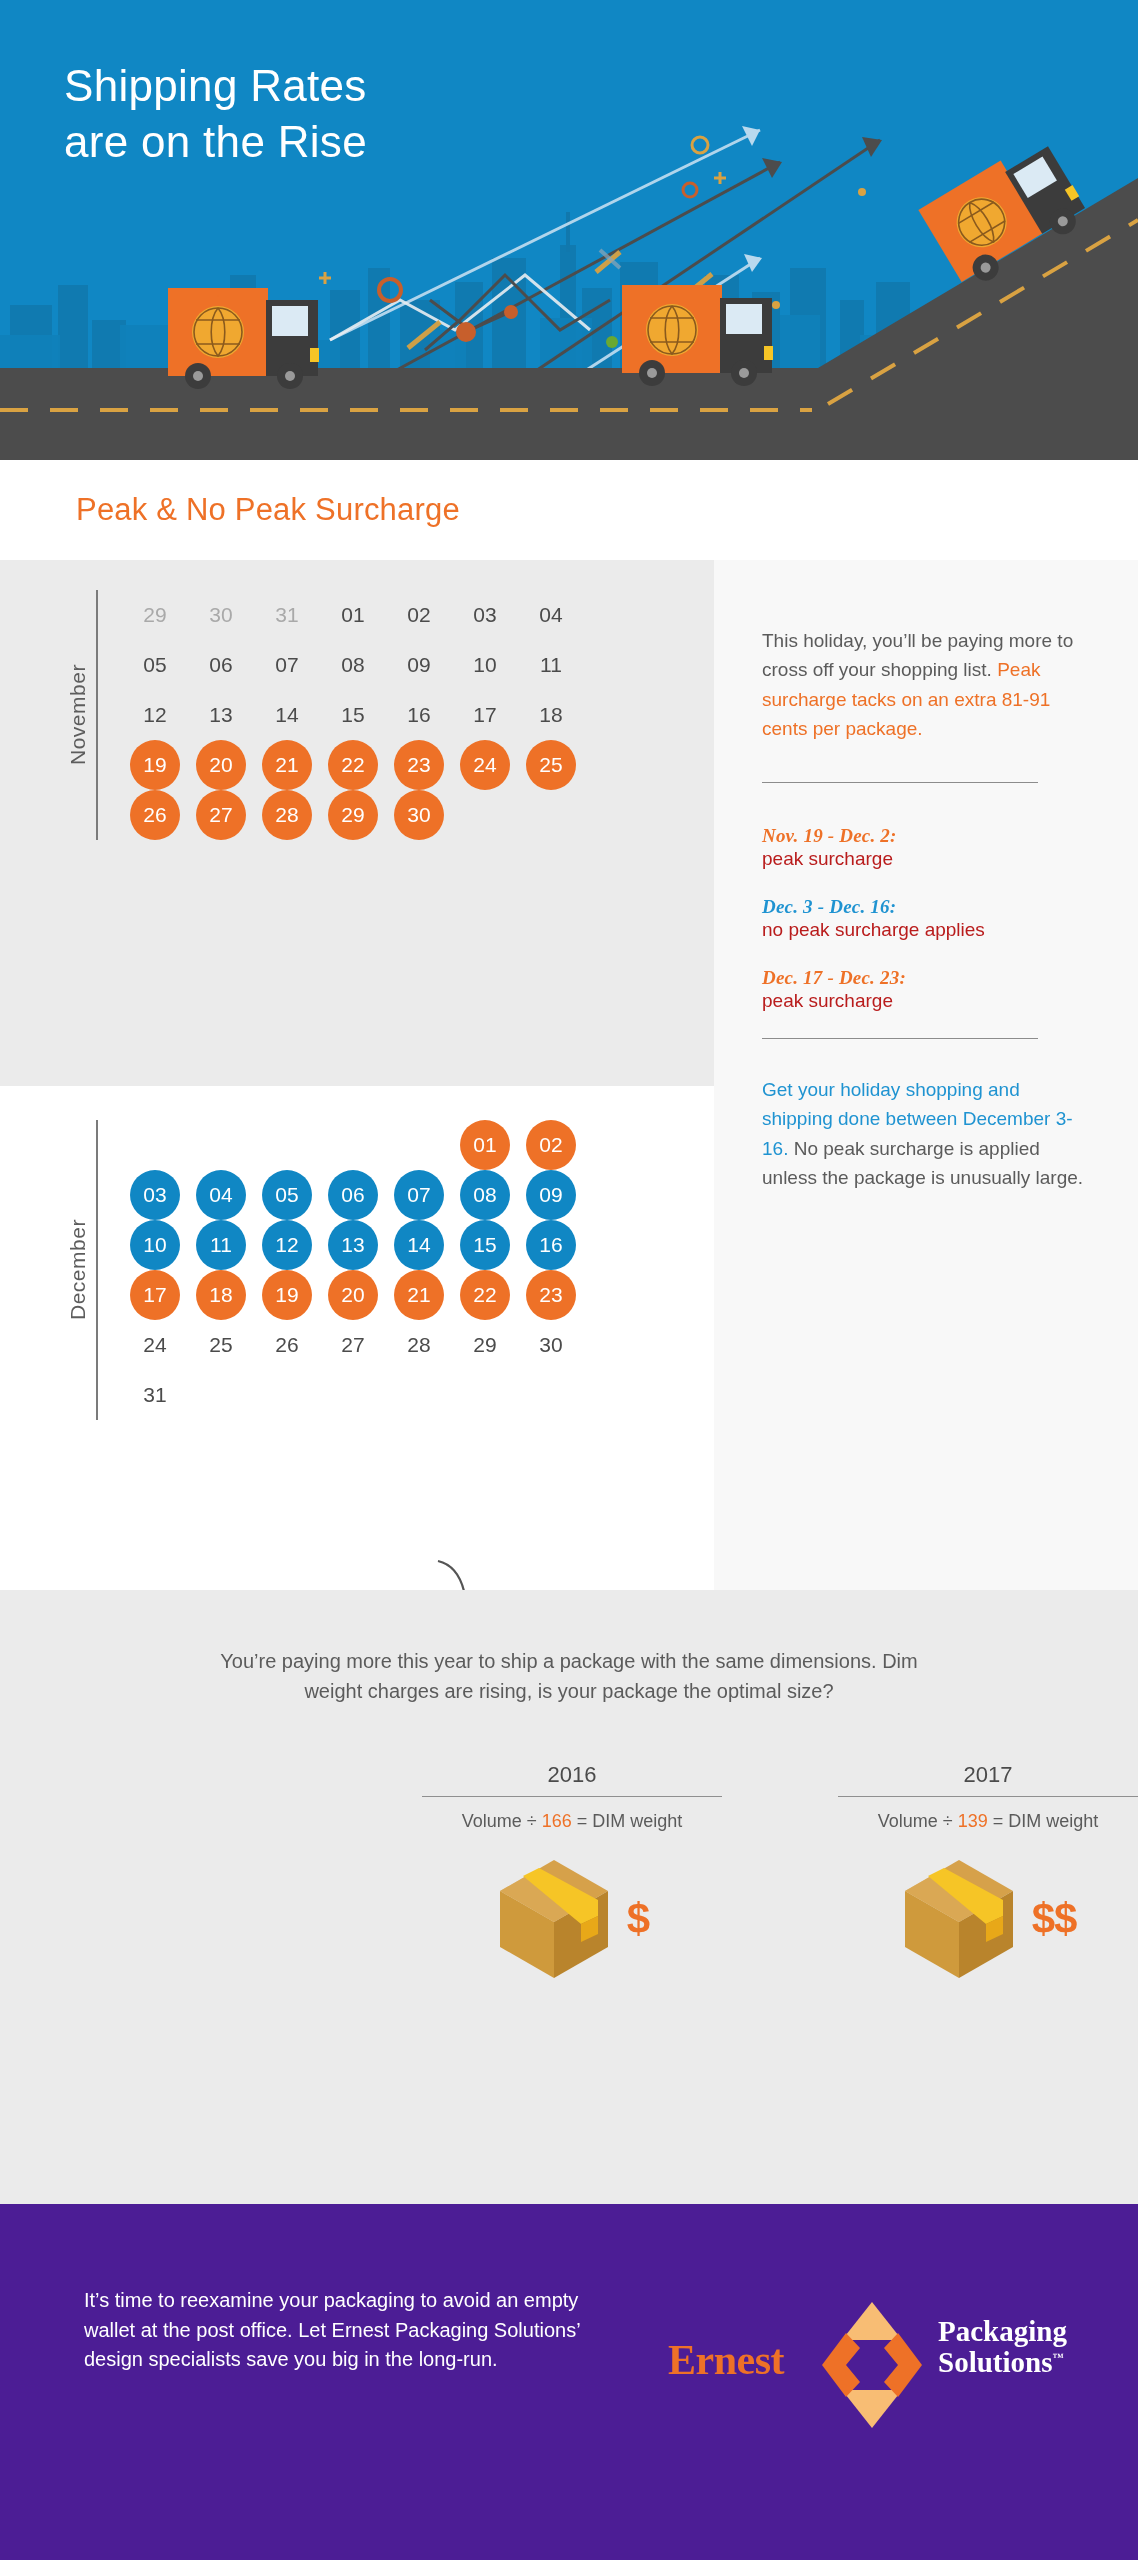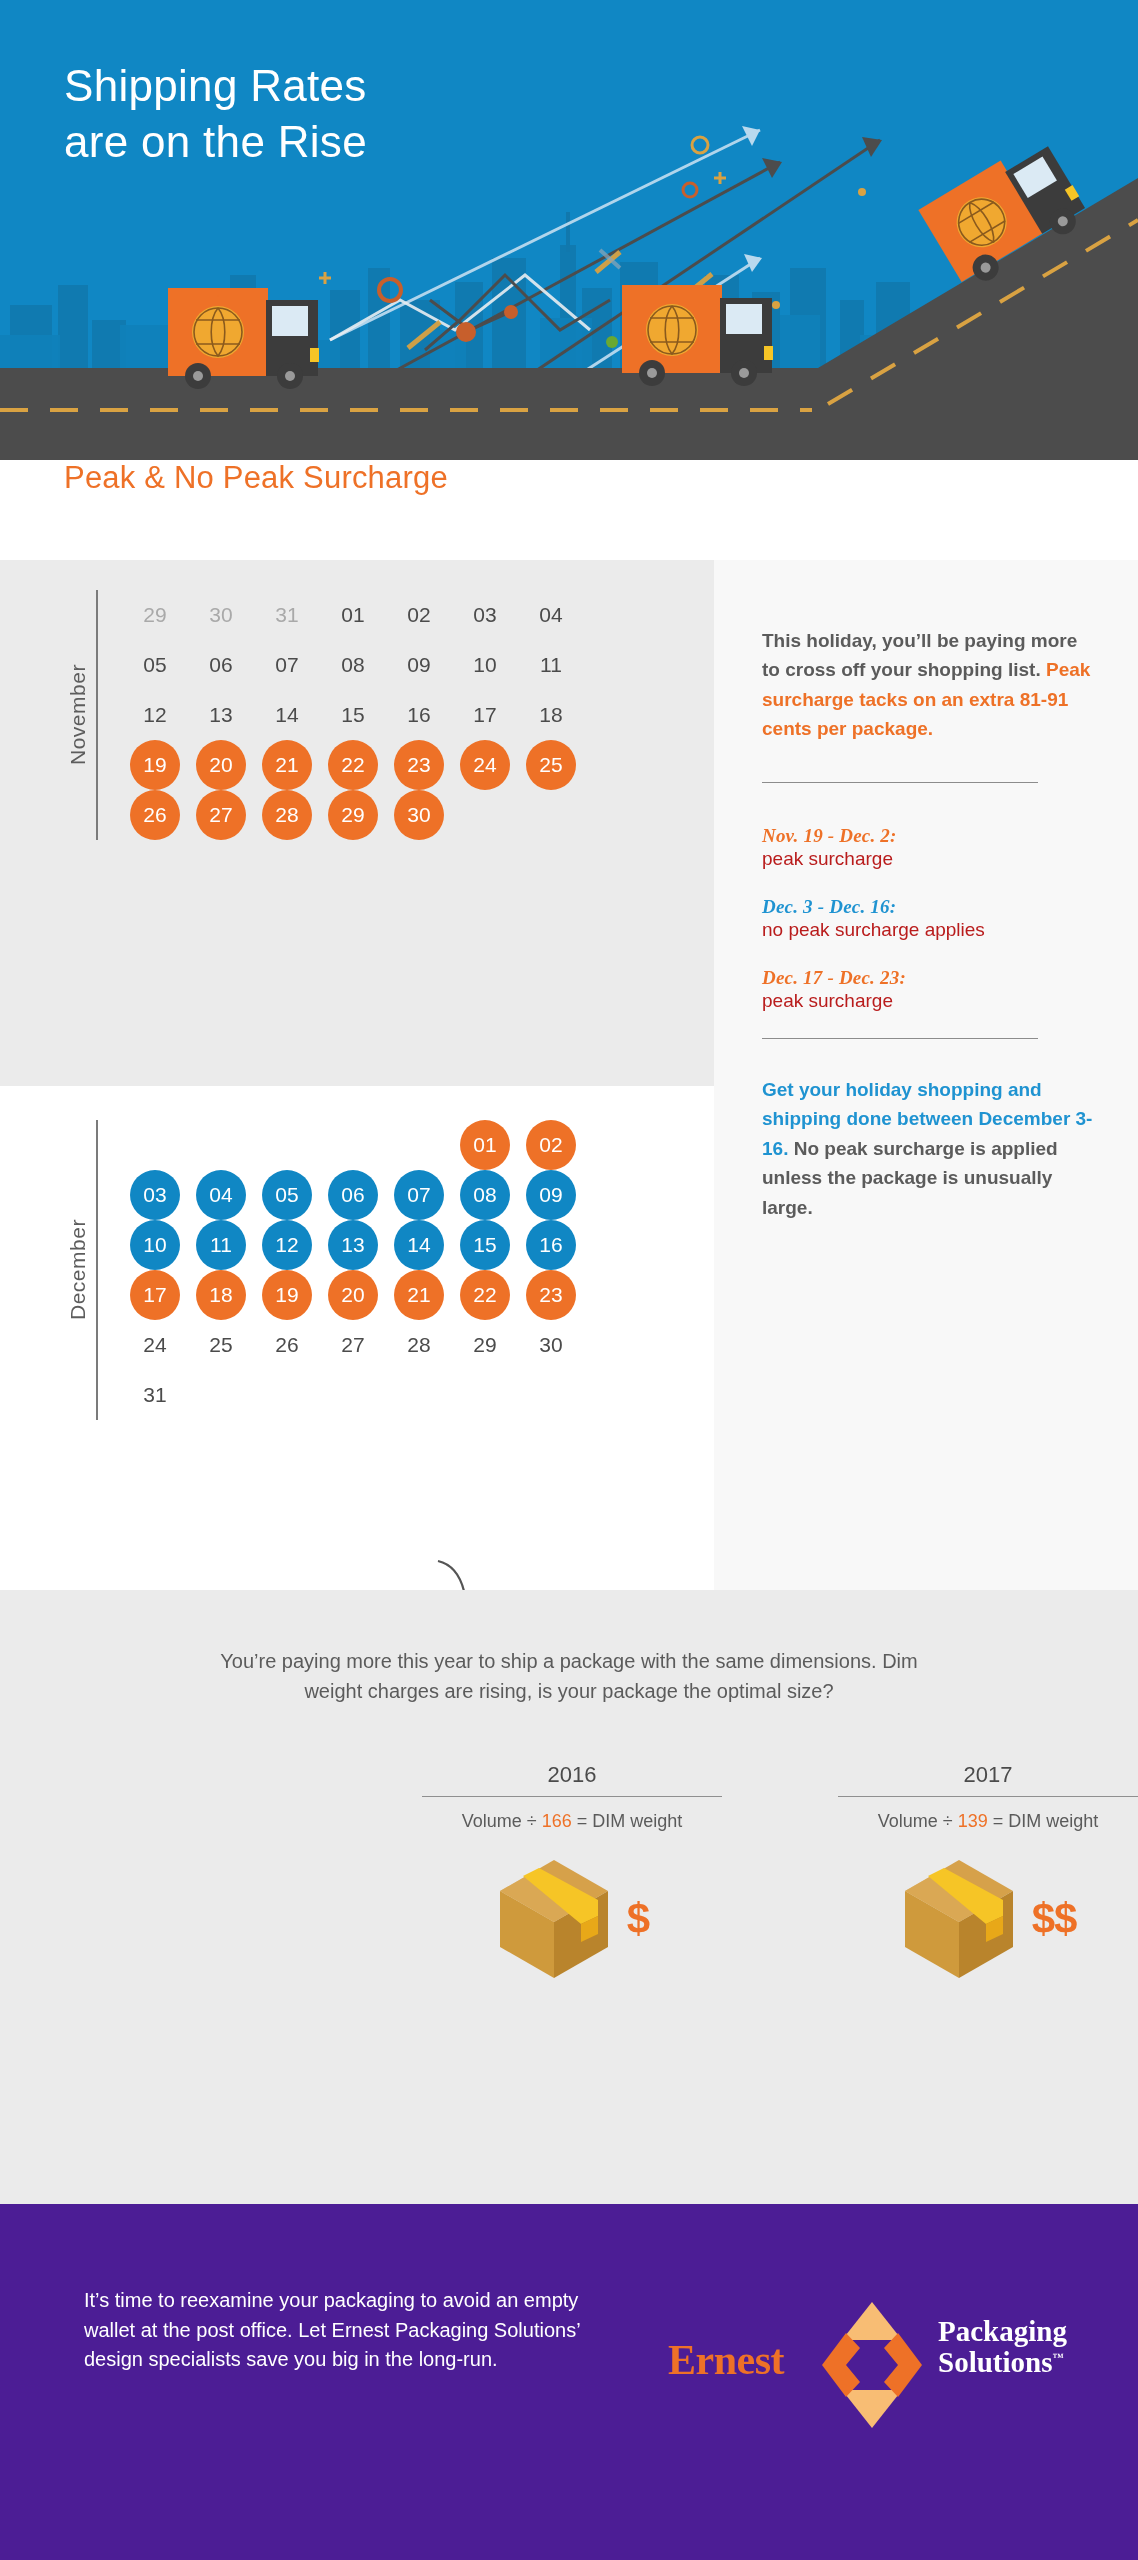--- a/index.html
+++ b/index.html
@@ -28,21 +28,21 @@
     color: #ffffff;
     letter-spacing: 0.3px;
     white-space: pre-line;
     z-index: 5;
   }
 
   
   .sec-heading-wrap {
     width: 1138px; height: 100px;
     background: #ffffff;
-    display: flex; 
+    display: flex; align-items: center; padding-left: 12px;
   }
   .sec-heading {
     margin-left: 64px;
     font-size: 31px;
     font-weight: 300;
     color: #ee7127;
     letter-spacing: 0.2px;
   }
 
   
@@ -115,21 +115,21 @@
   
   .panel-inner {
     position: absolute;
     left: 762px; top: 66px;
     width: 332px;
   }
   .panel-para {
     font-size: 19px;
     line-height: 1.55;
     color: #5b5b5b;
-    font-weight: 700;
+    font-weight: 400;
   }
   .panel-para .accent { color: #ee7127; }
   .panel-para .accent-blue { color: #1f93d1; }
   .hr {
     height: 1px; background: #8c8c8c;
     margin: 38px 0 42px 0;
     width: 276px;
   }
   .legend-item { margin-bottom: 26px; }
   .legend-title {

